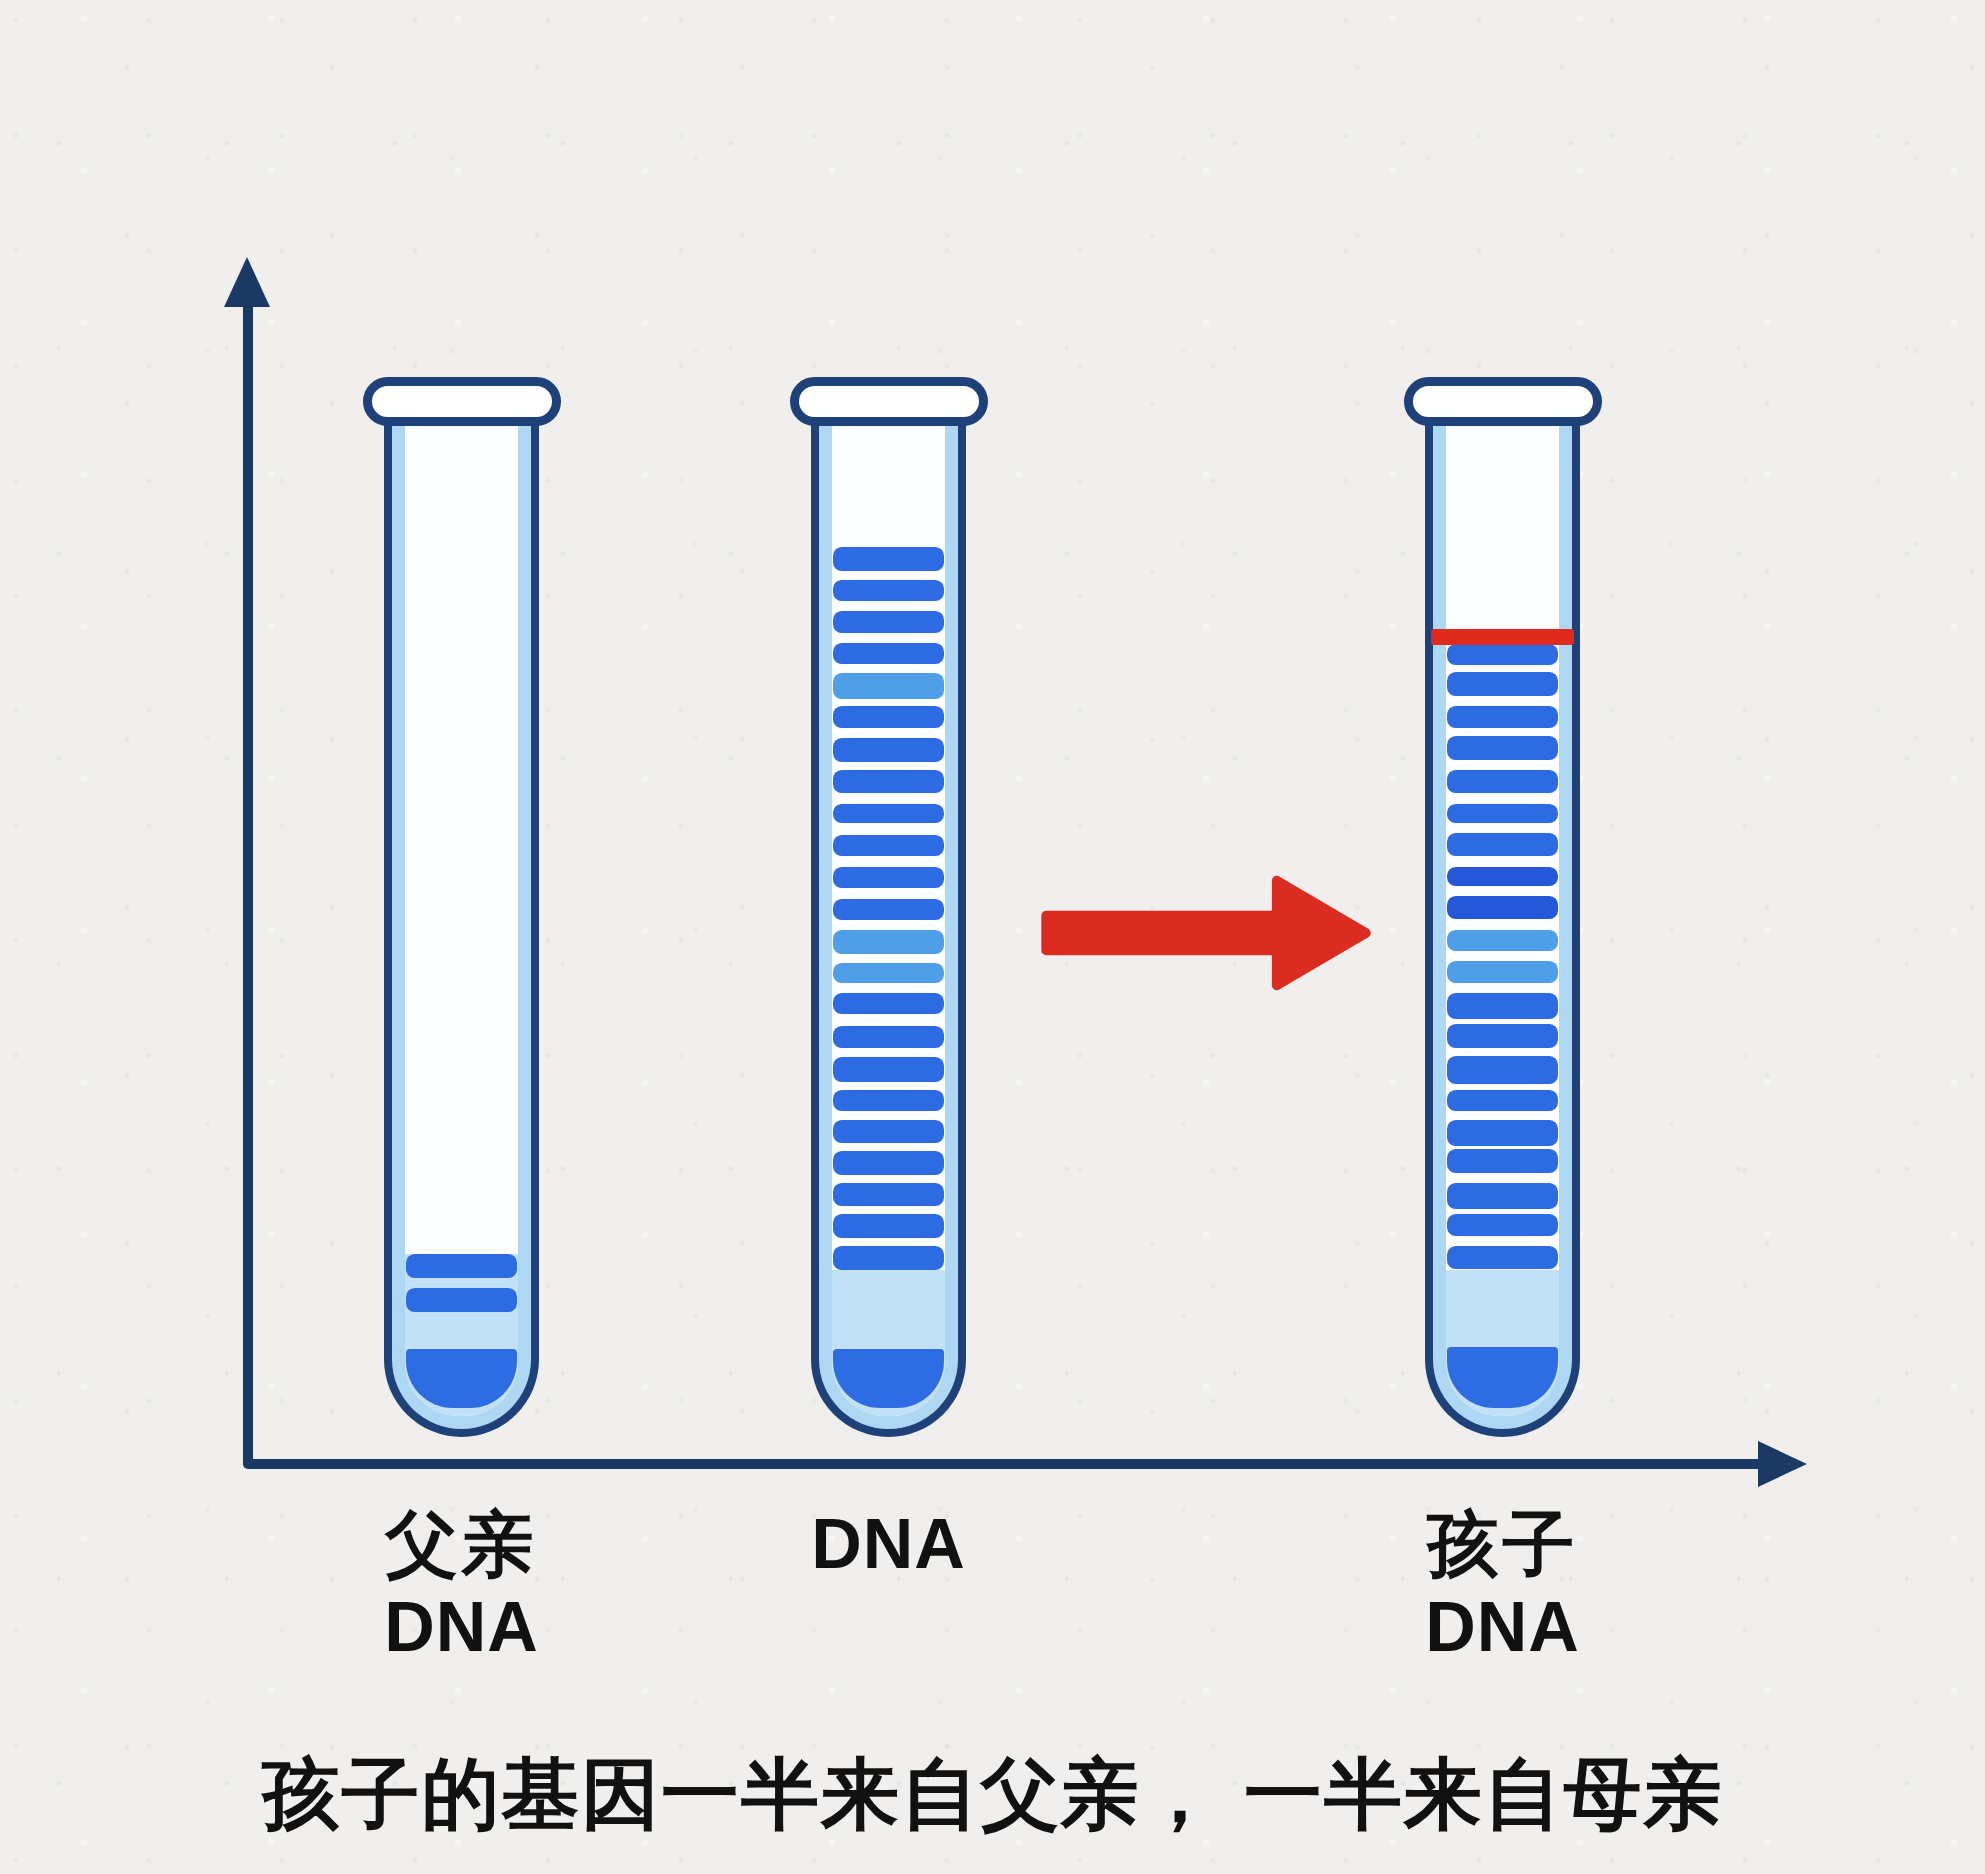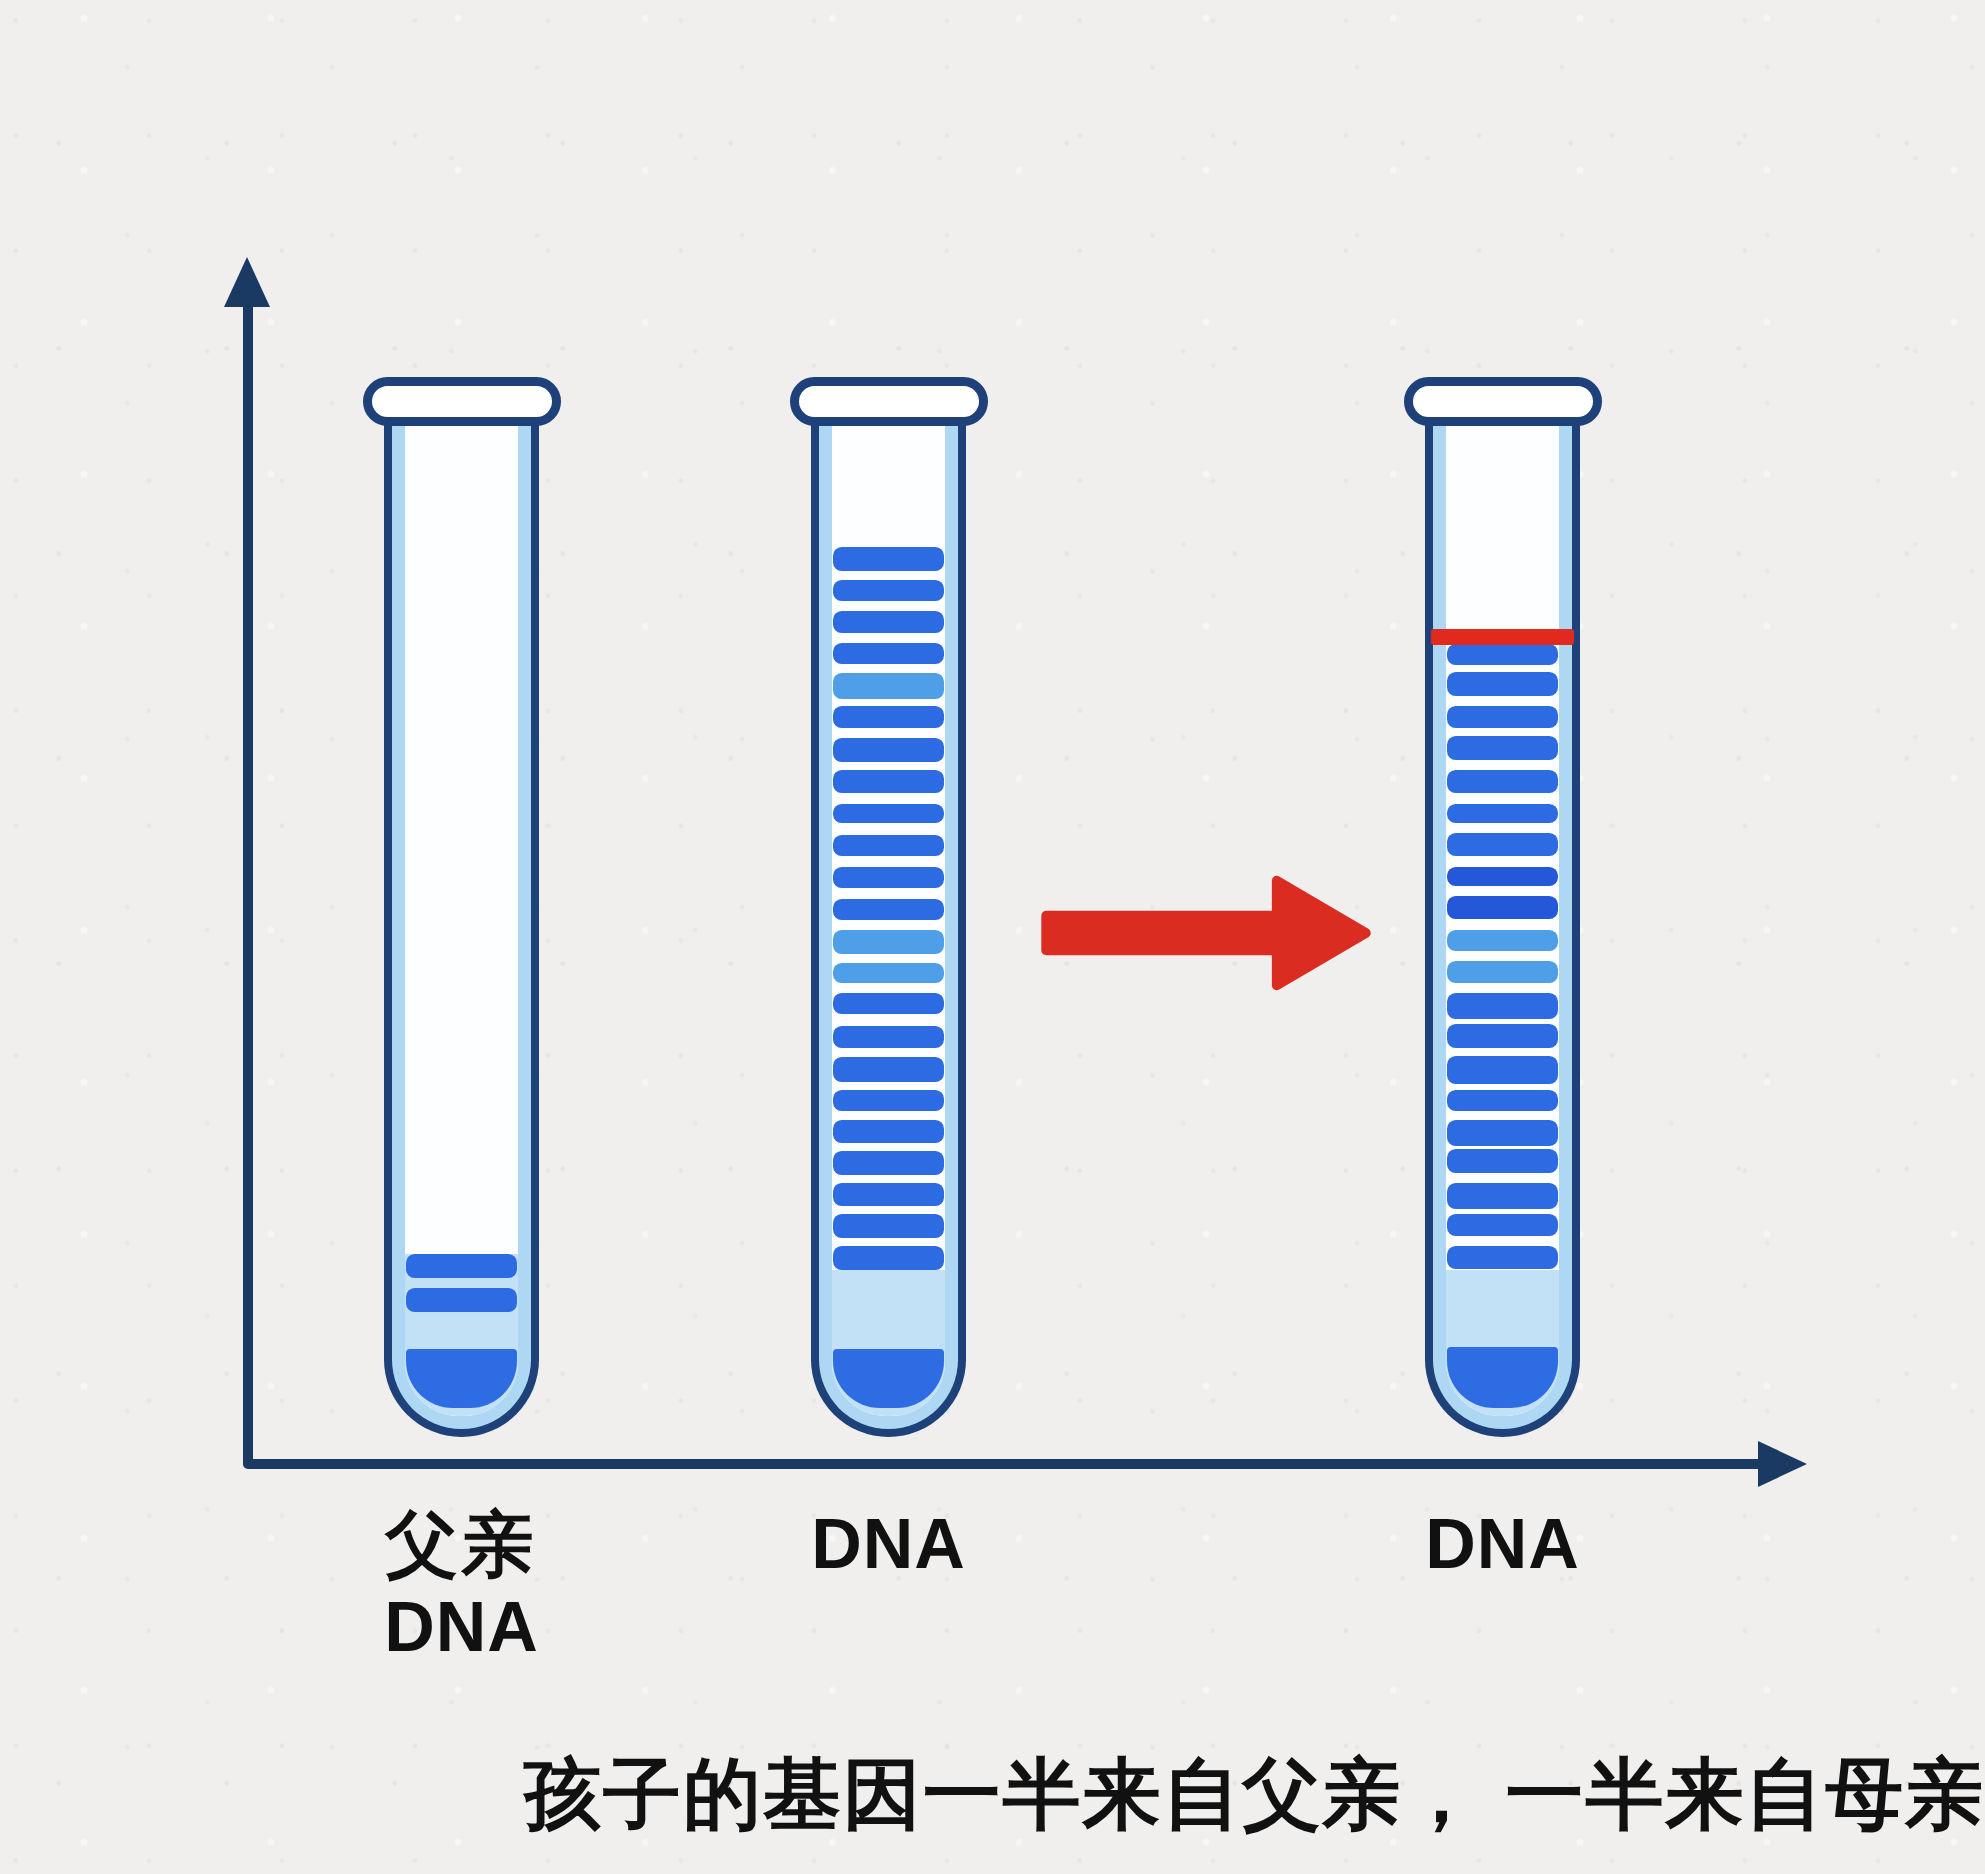--- a/index.html
+++ b/index.html
@@ -91,21 +91,21 @@
   .tube-label{
     position:absolute;top:1126px;left:-29px;width:213px;
     text-align:center;color:var(--text-black,#111);
     font-weight:bold;z-index:4;
   }
   .tube-label .zh{font-size:72px;line-height:83px;letter-spacing:3.9px;text-align:center;}
   .tube-label .en{font-size:70px;line-height:82px;letter-spacing:1px;}
 
   .caption{
     position:absolute;left:0;top:1743px;width:1985px;
-    text-align:right;color:var(--text-black,#111);
+    text-align:center;color:var(--text-black,#111);
     font-size:78px;font-weight:bold;letter-spacing:1.9px;
   }
 
   
   .red-arrow{position:absolute;left:1036px;top:871px;z-index:2;}
 </style>
 </head>
 <body>
 
 <div id="canvas">
@@ -194,20 +194,21 @@
           <div class="band band-blue" style="top: 674px; height: 21.3px;"></div>
           <div class="band band-blue" style="top: 704px; height: 26px;"></div>
           <div class="band band-blue" style="top: 733px; height: 24px;"></div>
           <div class="band band-blue" style="top: 767px; height: 26px;"></div>
           <div class="band band-blue" style="top: 798px; height: 22px;"></div>
           <div class="band band-blue" style="top: 830px; height: 23px;"></div>
         </div>
     <div class="red-marker" style="top: 213px; height: 15.5px;"></div>
       </div>
     <div class="tube-label">
+      <div class="zh">孩子</div>
       <div class="en">DNA</div>
     </div>
   </div>
 
   <div class="caption">孩子的基因一半来自父亲， 一半来自母亲</div>
 
 </div>
 
 
 </body></html>

